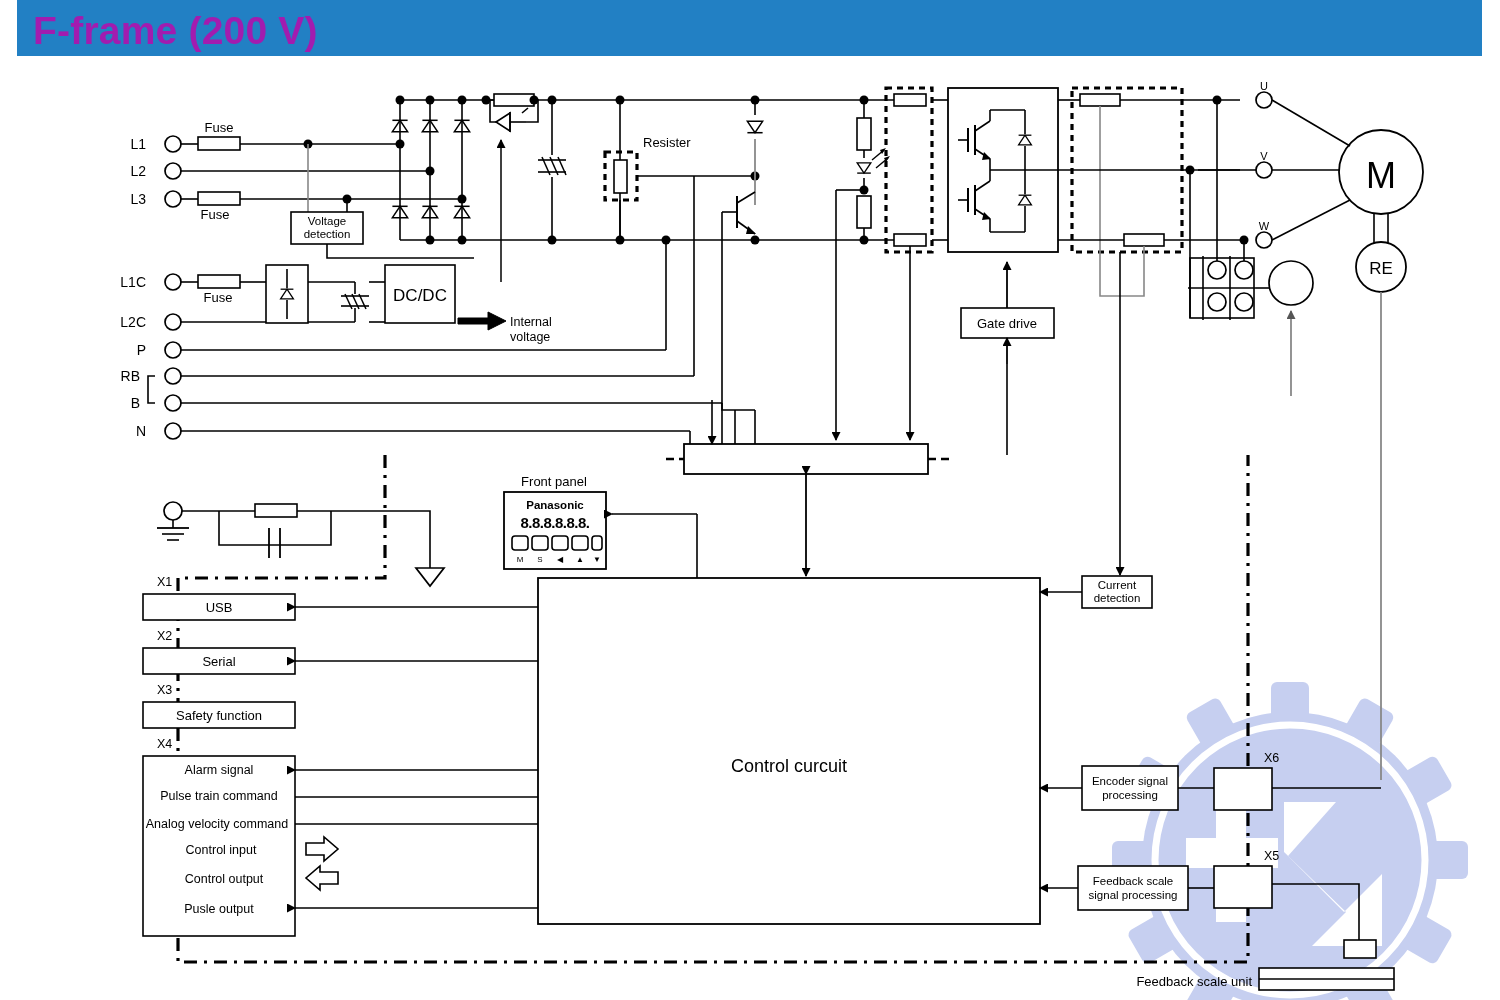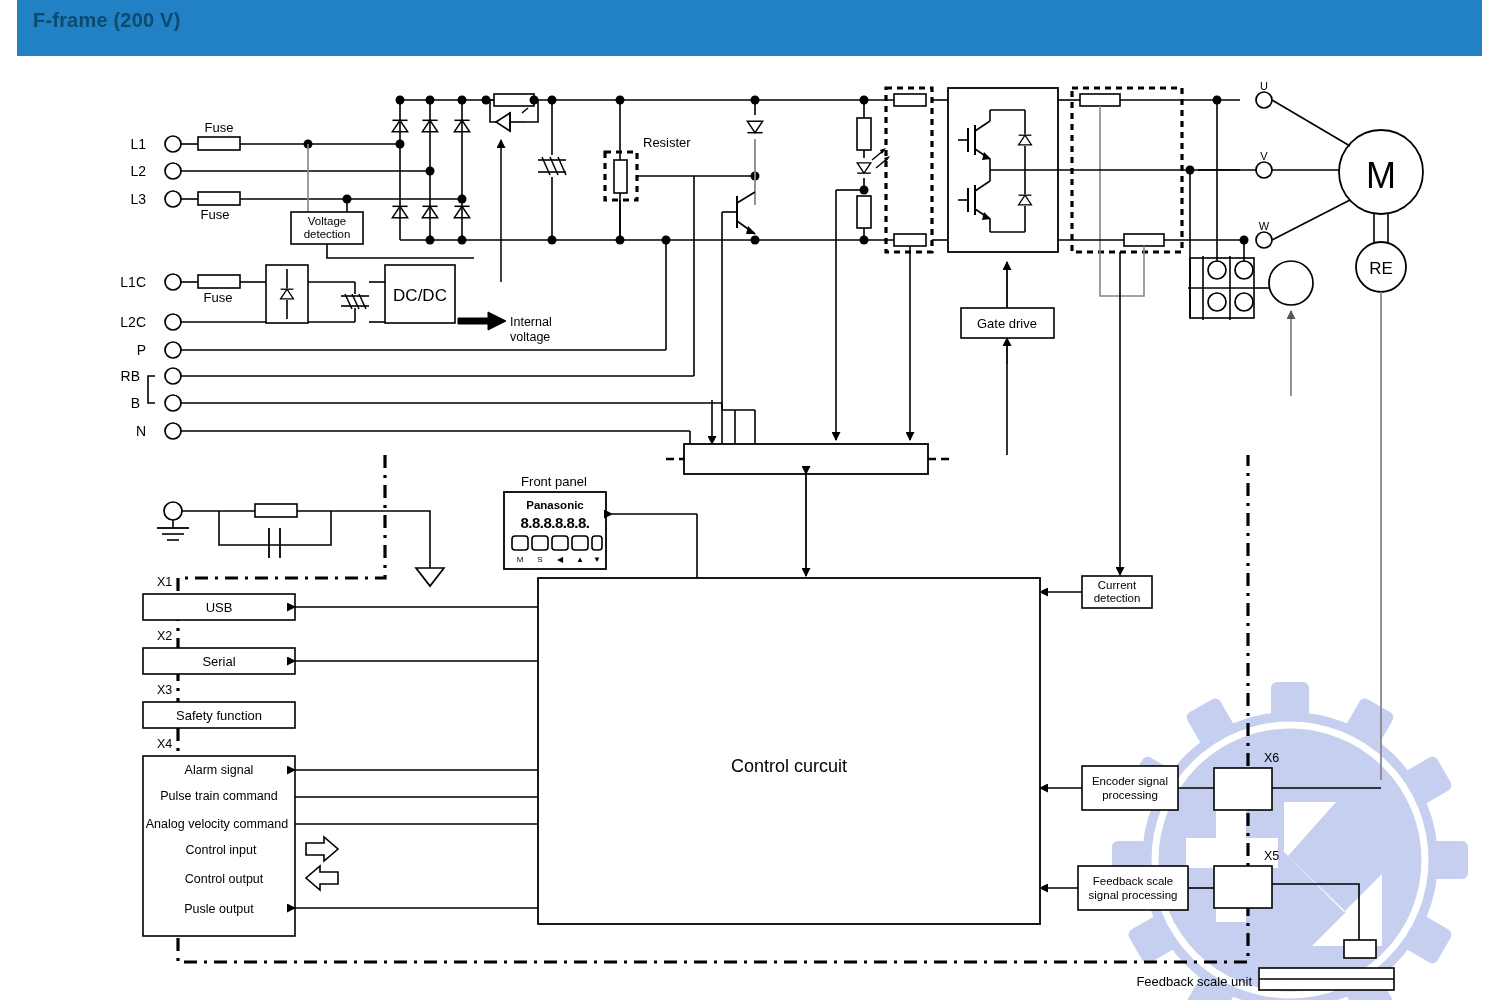--- a/index.html
+++ b/index.html
@@ -23,22 +23,22 @@
     left: 17px;
     top: 0px;
     width: 1465px;
     height: 56px;
     background: #2280c4;
   }
   #header-title {
     position: absolute;
     left: 33px;
     top: 9px;
-    color: #0c4a6e;
-    font-size: 20px;
+    color: #a21caf;
+    font-size: 39px;
     font-weight: bold;
     letter-spacing: 0.2px;
     white-space: nowrap;
   }
   #diagram-svg {
     position: absolute;
     left: 0;
     top: 0;
   }
   .wm { opacity: 1; }

